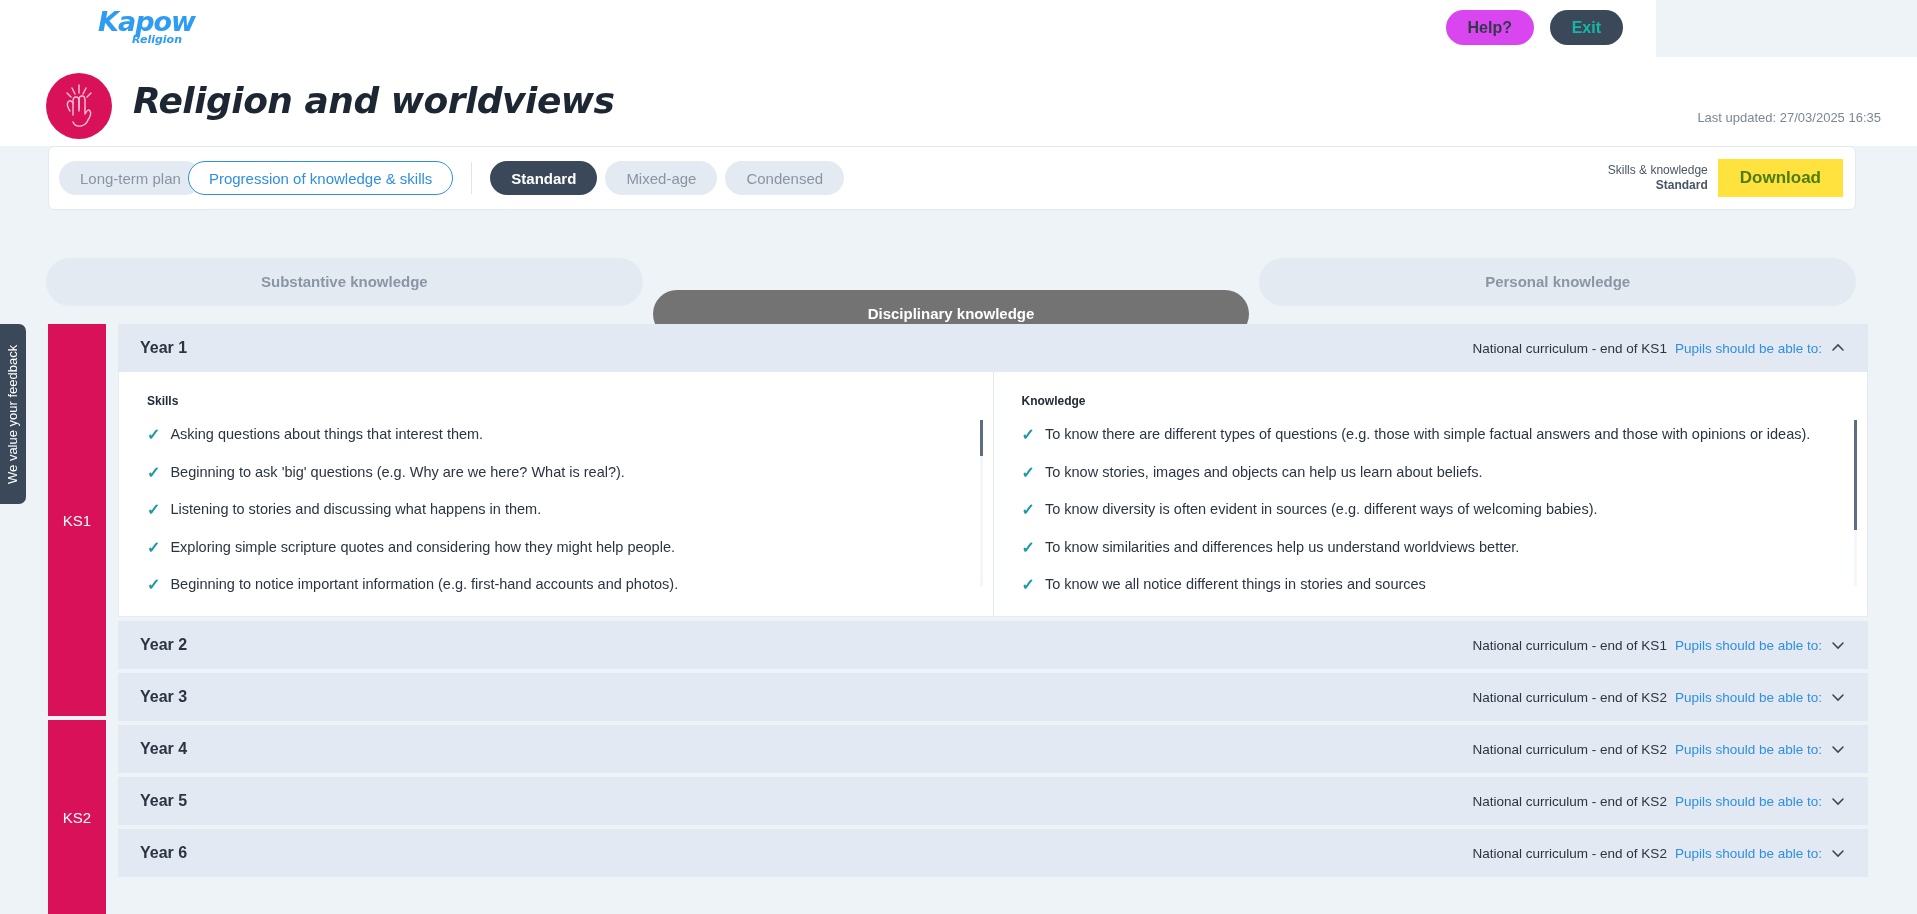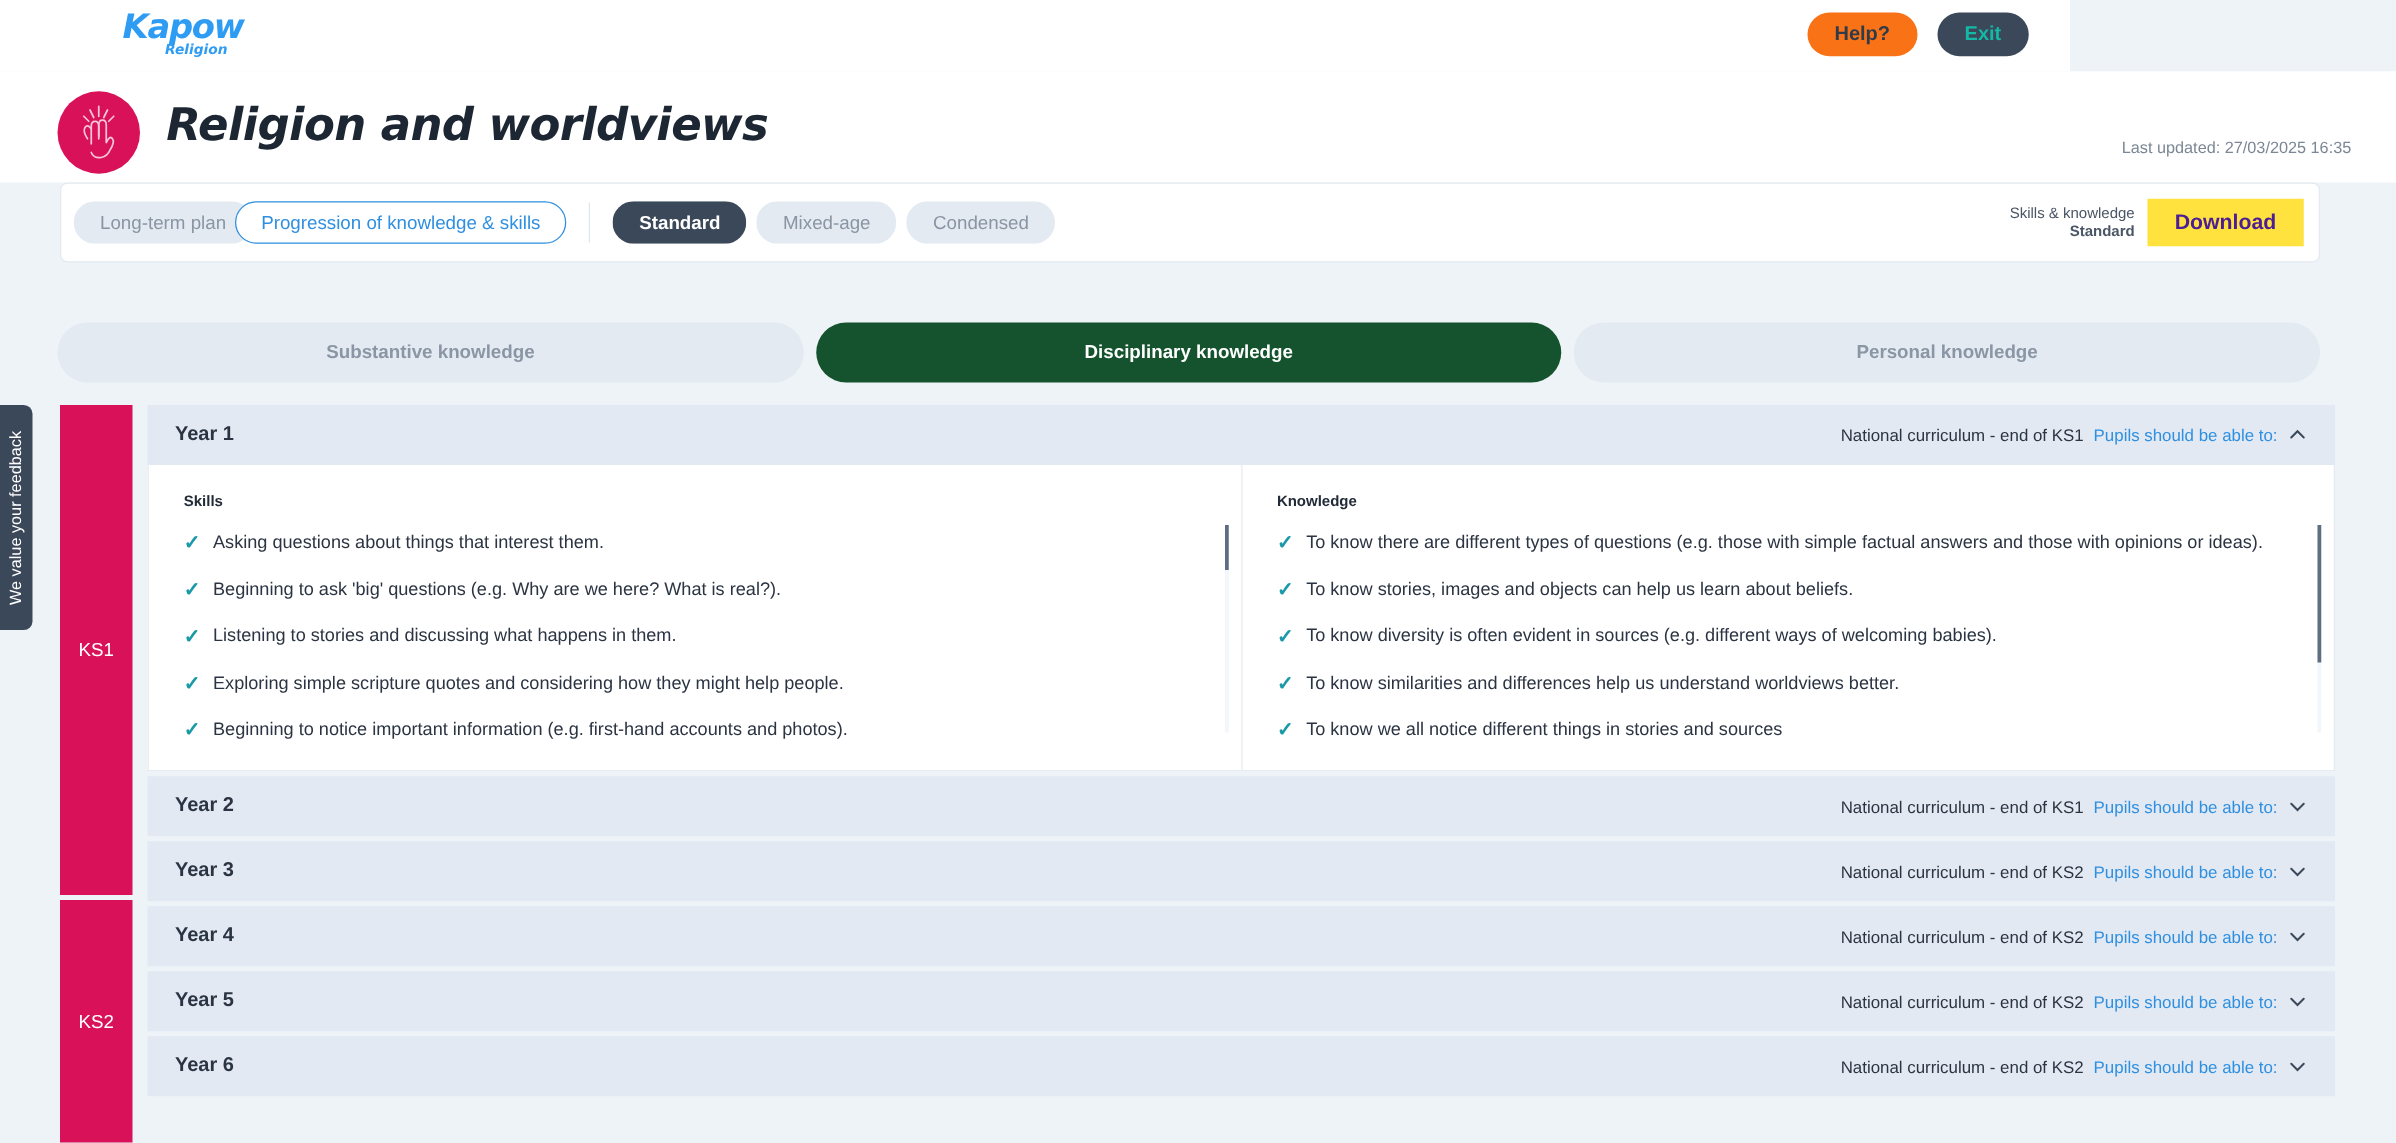--- a/index.html
+++ b/index.html
@@ -29,21 +29,21 @@
   .logo-sub {
     font-family: "DejaVu Sans", sans-serif;
     font-style: italic; font-weight: bold;
     font-size: 11px; color: #2f9cf4;
     text-align: right; width: 84px; line-height: 11px;
     margin-top: -2px;
   }
   .help-btn {
     position: absolute; right: 122px; top: 10px;
     height: 35px; padding: 0 22px;
-    background: #f97316; color: #2f3b49;
+    background: #d946ef; color: #2f3b49;
     border: none; border-radius: 18px;
     font-size: 16px; font-weight: bold;
     font-family: "Liberation Sans", sans-serif;
     cursor: pointer;
   }
   .exit-btn {
     position: absolute; right: 33px; top: 10px;
     height: 35px; padding: 0 22px;
     background: #3b4859; color: #14b8a6;
     border: none; border-radius: 18px;
@@ -112,41 +112,41 @@
     position: absolute; right: 12px; top: 12px;
     display: flex; align-items: center; gap: 10px;
   }
   .dl-label {
     text-align: right; font-size: 12px;
     color: #4a5665; line-height: 15px;
   }
   .dl-label .strong { font-weight: bold; }
   .download-btn {
     height: 38px; padding: 0 22px;
-    background: #ffe23d; color: #4c1d95;
+    background: #ffe23d; color: #4d7c0f;
     border: none; border-radius: 0;
     font-size: 17px; font-weight: bold;
     font-family: "Liberation Sans", sans-serif;
     cursor: pointer;
   }
 
   
   .ktabs {
     position: absolute; top: 258px; left: 46px;
     width: 1810px; height: 48px;
     display: flex; gap: 10px; justify-content: space-between;
   }
   .ktab {
     flex: 1; height: 48px; line-height: 48px;
     text-align: center; border-radius: 24px;
     font-size: 15px; font-weight: bold;
     background: #e4eaf1; color: #8a96a5;
     cursor: pointer;
   }
-  .ktab.selected { background: #14532d; color: #ffffff; }
+  .ktab.selected { background: #737373; color: #ffffff; margin-top: 32px; }
 
   
   .feedback {
     position: absolute; left: 0; top: 324px;
     width: 26px; height: 180px;
     background: #3b4859;
     border-top-right-radius: 7px;
     border-bottom-right-radius: 7px;
     cursor: pointer;
   }

